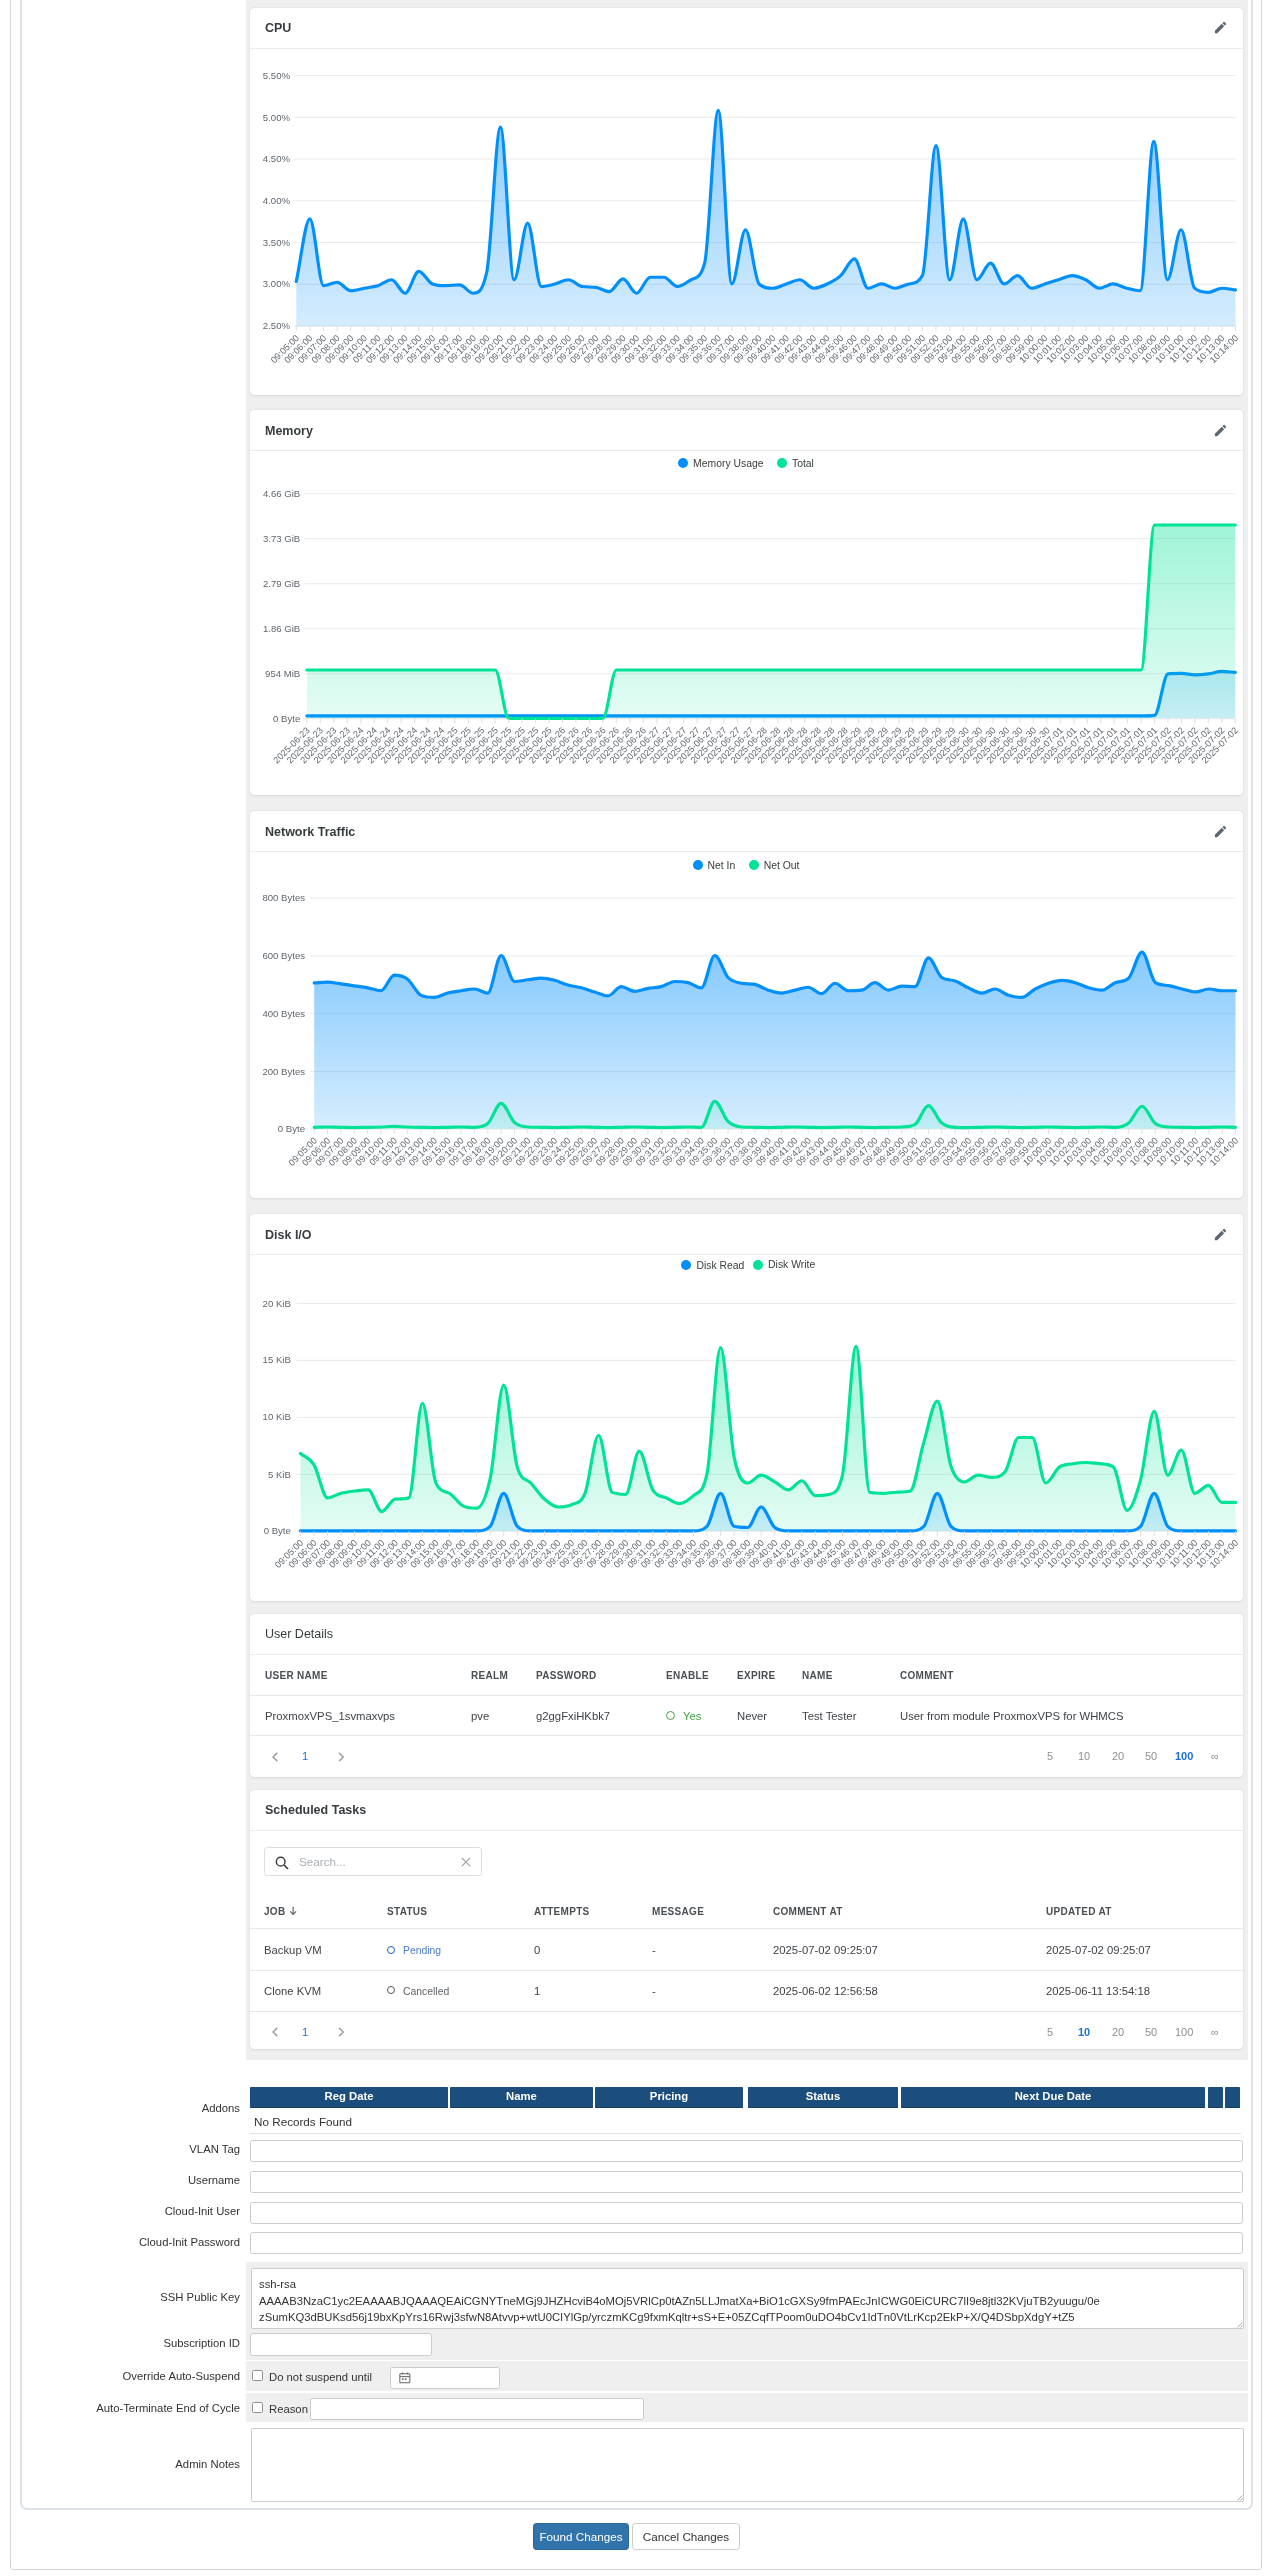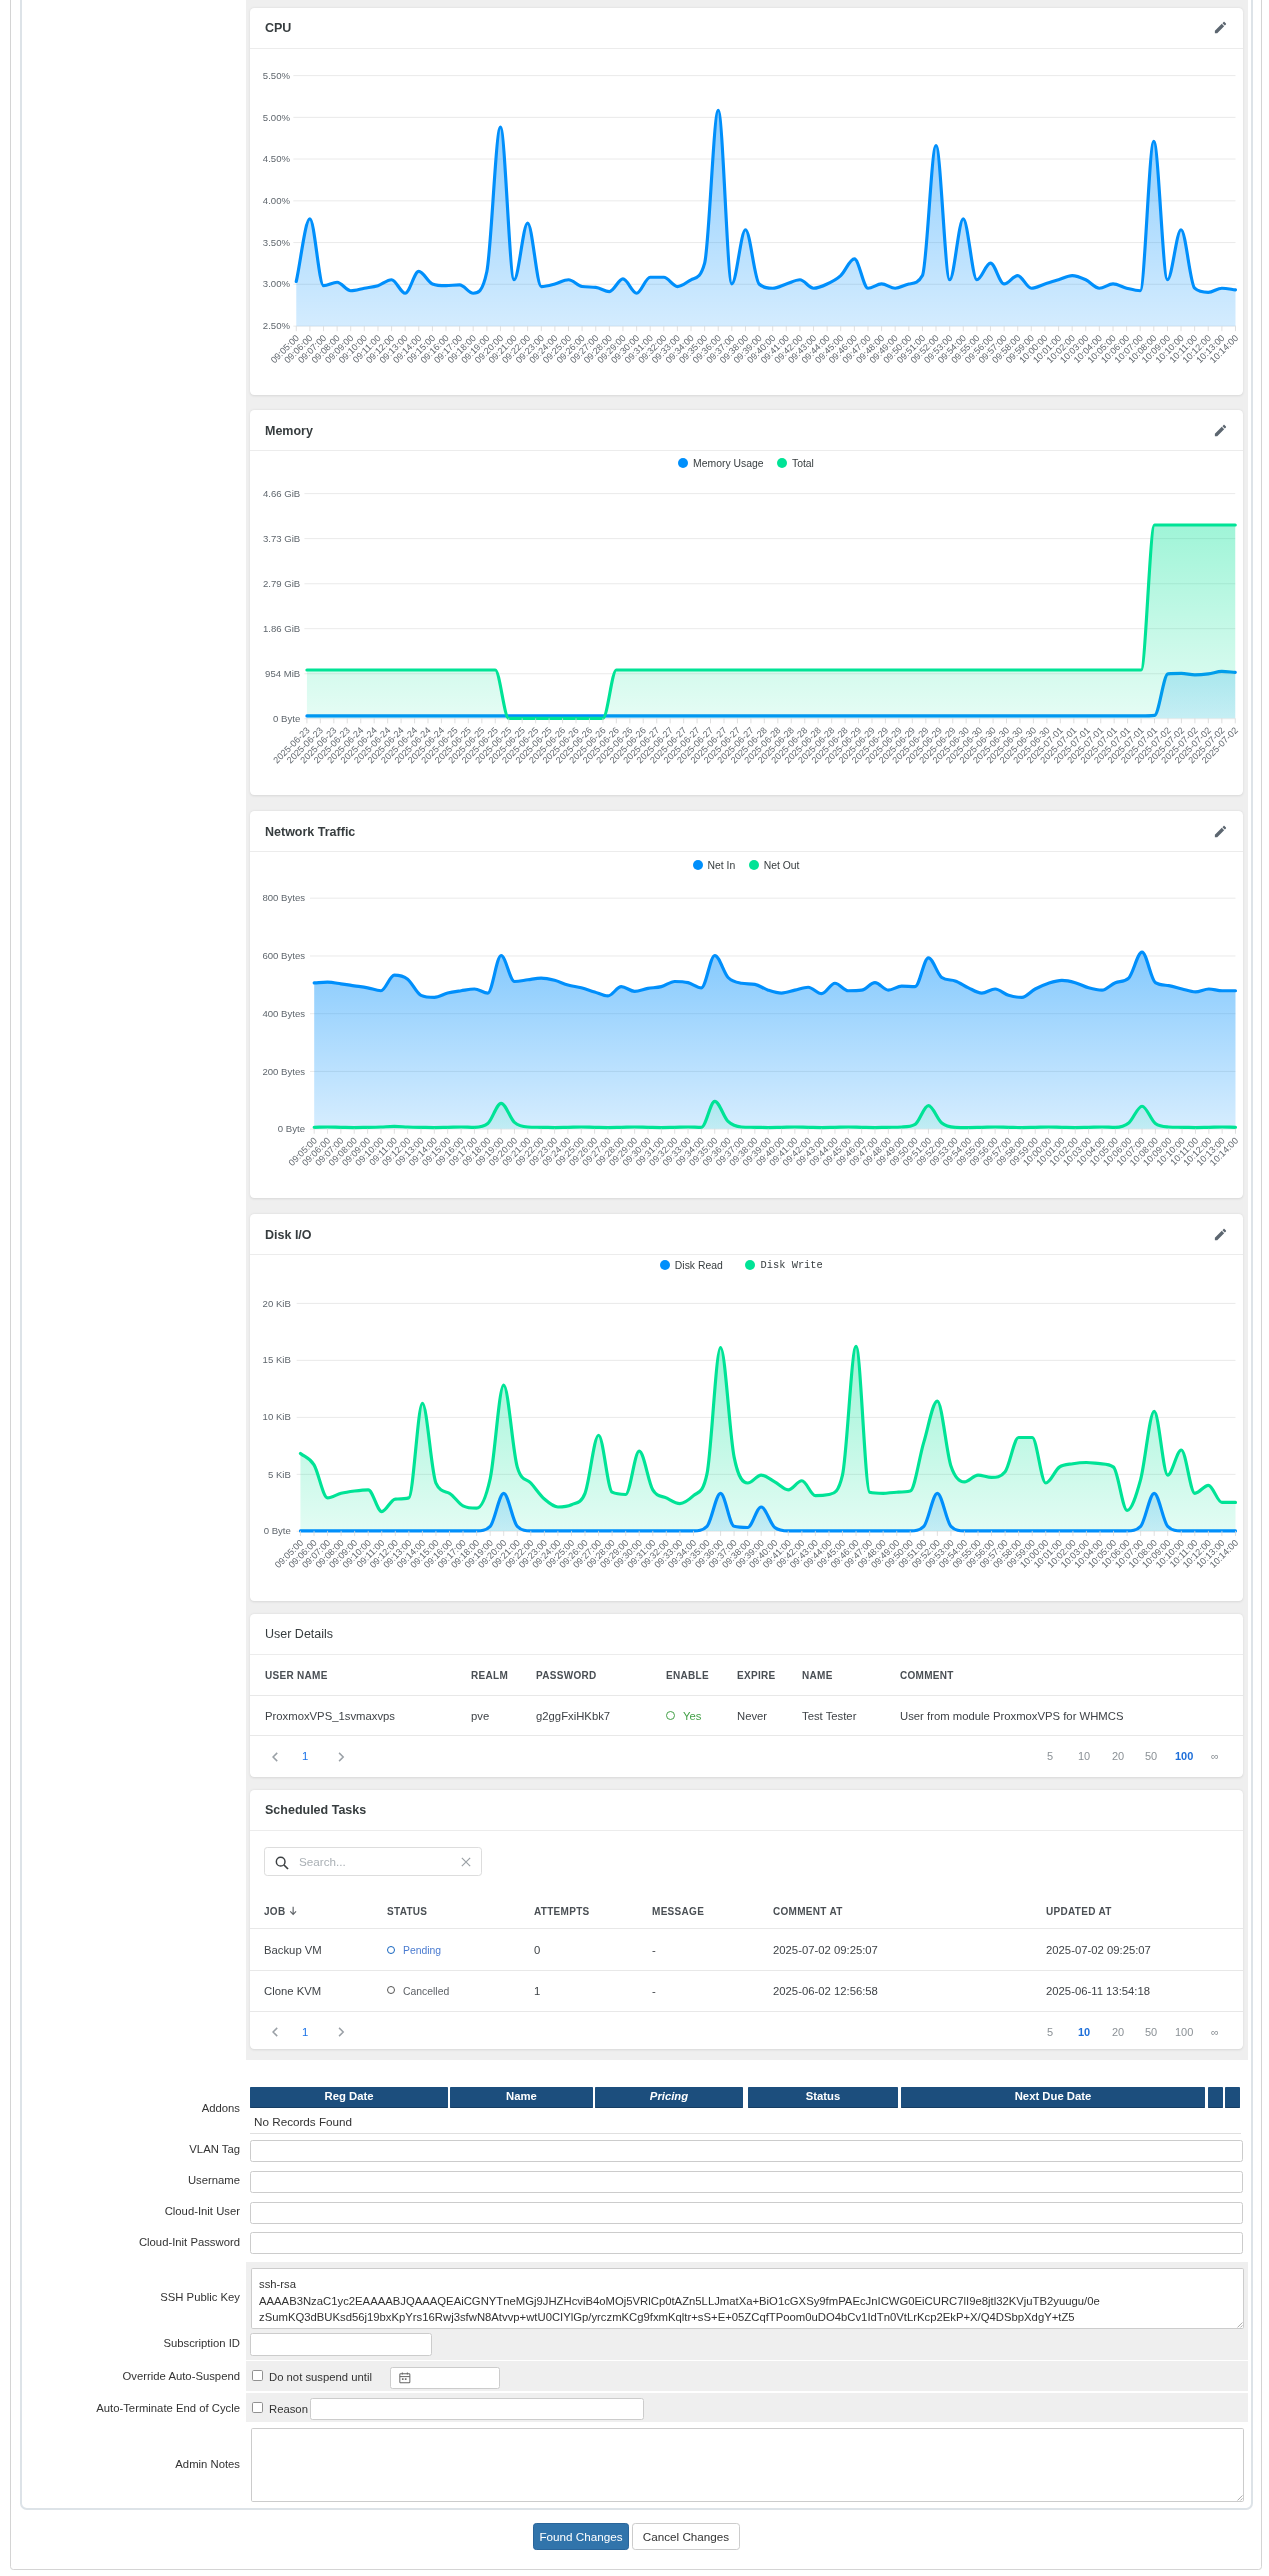--- a/index.html
+++ b/index.html
@@ -53,21 +53,21 @@
       </span></div>
 <div class="card" style="left:250px;top:1214px;width:993px;height:387px"></div>
     <div style="position:absolute;left:265px;top:1228px;font-size:12.5px;font-weight:bold;color:#373d3f">Disk I/O</div>
     <div style="position:absolute;left:250px;top:1254px;width:993px;height:0.8px;background:#ececec"></div>
 <div style="position:absolute;left:1213px;top:1227px;width:15px;height:15px"><svg width="15" height="15" viewBox="0 0 24 24" fill="#5c6670">
         <path d="M3 17.25V21h3.75L17.81 9.94l-3.75-3.75L3 17.25zM20.71 7.04c.39-.39.39-1.02 0-1.41l-2.34-2.34c-.39-.39-1.02-.39-1.41 0l-1.83 1.83 3.75 3.75 1.83-1.83z"></path>
       </svg></div>
 <div style="position:absolute;left:496px;top:1258px;width:500px;text-align:center;white-space:nowrap"><span style="display:inline-flex;align-items:center;margin:0 6.7px;">
         <span style="width:10px;height:10px;border-radius:50%;background:#008FFB;margin-right:5px;"></span>
         <span style="font-size:10.4px;color:#373d3f">Disk Read</span>
-      </span><span style="display:inline-flex;align-items:center;margin:0 16px;font-family:Liberation Mono, monospace;">
+      </span><span style="display:inline-flex;align-items:flex-end;margin:0 2px;">
         <span style="width:10px;height:10px;border-radius:50%;background:#00E396;margin-right:5px;"></span>
         <span style="font-size:10.4px;color:#373d3f">Disk Write</span>
       </span></div>
 <svg style="position:absolute;left:250px;top:7.5px" width="993" height="387" viewBox="300 9 1191 464">
       <defs>
         <linearGradient id="gcpu" gradientUnits="userSpaceOnUse" x1="0" y1="89" x2="0" y2="391">
           <stop offset="0" stop-color="#008FFB" stop-opacity="0.5"></stop>
           <stop offset="1" stop-color="#008FFB" stop-opacity="0.17"></stop>
         </linearGradient>
       </defs>
@@ -814,21 +814,21 @@
     <div class="pgnum" style="left:1078px;top:2026px;color:#1e6fd9;font-weight:bold">10</div>
     <div class="pgnum" style="left:1112px;top:2026px">20</div>
     <div class="pgnum" style="left:1145px;top:2026px">50</div>
     <div class="pgnum" style="left:1175px;top:2026px">100</div>
     <div class="pgnum" style="left:1211px;top:2026px">∞</div>
 <div style="position:absolute;left:246px;top:2262px;width:1002px;height:98px;background:#efefef"></div>
 <div style="position:absolute;left:246px;top:2361px;width:1002px;height:30px;background:#efefef"></div>
 <div style="position:absolute;left:246px;top:2393px;width:1002px;height:29px;background:#efefef"></div>
 <div style="position:absolute;left:250px;top:2087px;width:198px;height:21px;background:#1c4e7d;border-bottom:1.7px solid #163d62;color:#fff;font-size:11.3px;font-weight:bold;text-align:center;line-height:19px;border-radius:0.8px;">Reg Date</div>
 <div style="position:absolute;left:450px;top:2087px;width:143px;height:21px;background:#1c4e7d;border-bottom:1.7px solid #163d62;color:#fff;font-size:11.3px;font-weight:bold;text-align:center;line-height:19px;border-radius:0.8px;">Name</div>
-<div style="position:absolute;left:595px;top:2087px;width:148px;height:21px;background:#1c4e7d;border-bottom:1.7px solid #163d62;color:#fff;font-size:11.3px;font-weight:bold;text-align:center;line-height:19px;border-radius:0.8px;font-style:italic;">Pricing</div>
+<div style="position:absolute;left:595px;top:2087px;width:148px;height:21px;background:#1c4e7d;border-bottom:1.7px solid #163d62;color:#fff;font-size:11.3px;font-weight:bold;text-align:center;line-height:19px;border-radius:0.8px;">Pricing</div>
 <div style="position:absolute;left:748px;top:2087px;width:150px;height:21px;background:#1c4e7d;border-bottom:1.7px solid #163d62;color:#fff;font-size:11.3px;font-weight:bold;text-align:center;line-height:19px;border-radius:0.8px;">Status</div>
 <div style="position:absolute;left:901px;top:2087px;width:304px;height:21px;background:#1c4e7d;border-bottom:1.7px solid #163d62;color:#fff;font-size:11.3px;font-weight:bold;text-align:center;line-height:19px;border-radius:0.8px;">Next Due Date</div>
 <div style="position:absolute;left:1208px;top:2087px;width:15px;height:21px;background:#1c4e7d;border-bottom:1.7px solid #163d62;color:#fff;font-size:11.3px;font-weight:bold;text-align:center;line-height:19px;border-radius:0.8px;"></div>
 <div style="position:absolute;left:1225px;top:2087px;width:15px;height:21px;background:#1c4e7d;border-bottom:1.7px solid #163d62;color:#fff;font-size:11.3px;font-weight:bold;text-align:center;line-height:19px;border-radius:0.8px;"></div>
 <div class="ftext" style="left:254px;top:2115px;font-size:11.7px">No Records Found</div>
 <div class="hline" style="left:250px;top:2133px;width:991px;background:#e0e0e0"></div>
 <div class="flabel" style="left:32px;top:2102px;width:208px;">Addons</div>
 <div class="input" style="left:250px;top:2140px;width:993px;height:22px"></div>
 <div class="flabel" style="left:32px;top:2143px;width:208px;">VLAN Tag</div>
 <div class="input" style="left:250px;top:2171px;width:993px;height:22px"></div>

